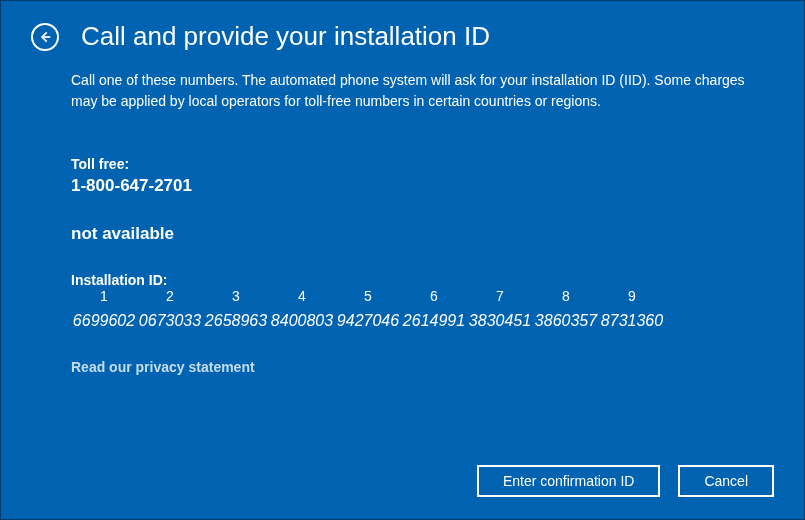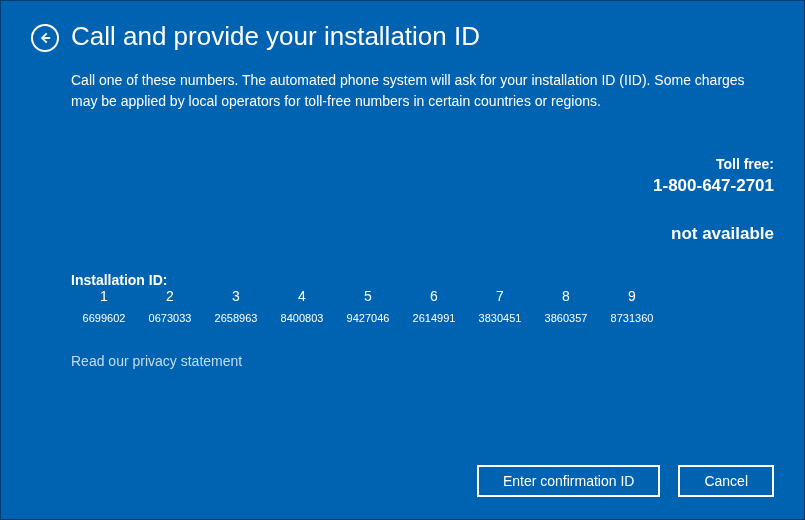--- a/index.html
+++ b/index.html
@@ -18,22 +18,22 @@
       width: 805px;
       height: 520px;
       background: #0063B1;
       color: #fff;
       padding: 20px 30px;
       position: relative;
       border: 1px solid #003d6e;
     }
     .header {
       display: flex;
-      align-items: flex-end;
-      gap: 12px;
+      align-items: center;
+      gap: 22px;
       margin-bottom: 18px;
     }
     .back-btn {
       width: 28px;
       height: 28px;
       border: 2px solid #fff;
       border-radius: 50%;
       display: flex;
       align-items: center;
       justify-content: center;
@@ -53,21 +53,20 @@
       margin-left: 40px;
     }
     .intro {
       font-size: 14px;
       line-height: 1.5;
       margin-bottom: 44px;
       color: #ffffff;
     }
     .section {
       margin-bottom: 28px;
-      text-align: right;
     }
     .label {
       font-size: 14px;
       font-weight: 600;
       margin-bottom: 4px;
     }
     .value {
       font-size: 17px;
       font-weight: 700;
     }
@@ -84,27 +83,29 @@
     }
     .iid-col {
       width: 66px;
       text-align: center;
     }
     .iid-col .idx {
       font-size: 14px;
       margin-bottom: 8px;
     }
     .iid-col .val {
-      font-size: 11px;
+      font-size: 16px;
+      font-style: italic;
     }
     .privacy-link {
       font-size: 14px;
       color: #c5dced;
       cursor: pointer;
       display: inline-block;
+      font-weight: bold;
     }
     .footer {
       position: absolute;
       bottom: 22px;
       right: 30px;
       display: flex;
       gap: 18px;
     }
     .btn {
       border: 2px solid #fff;

